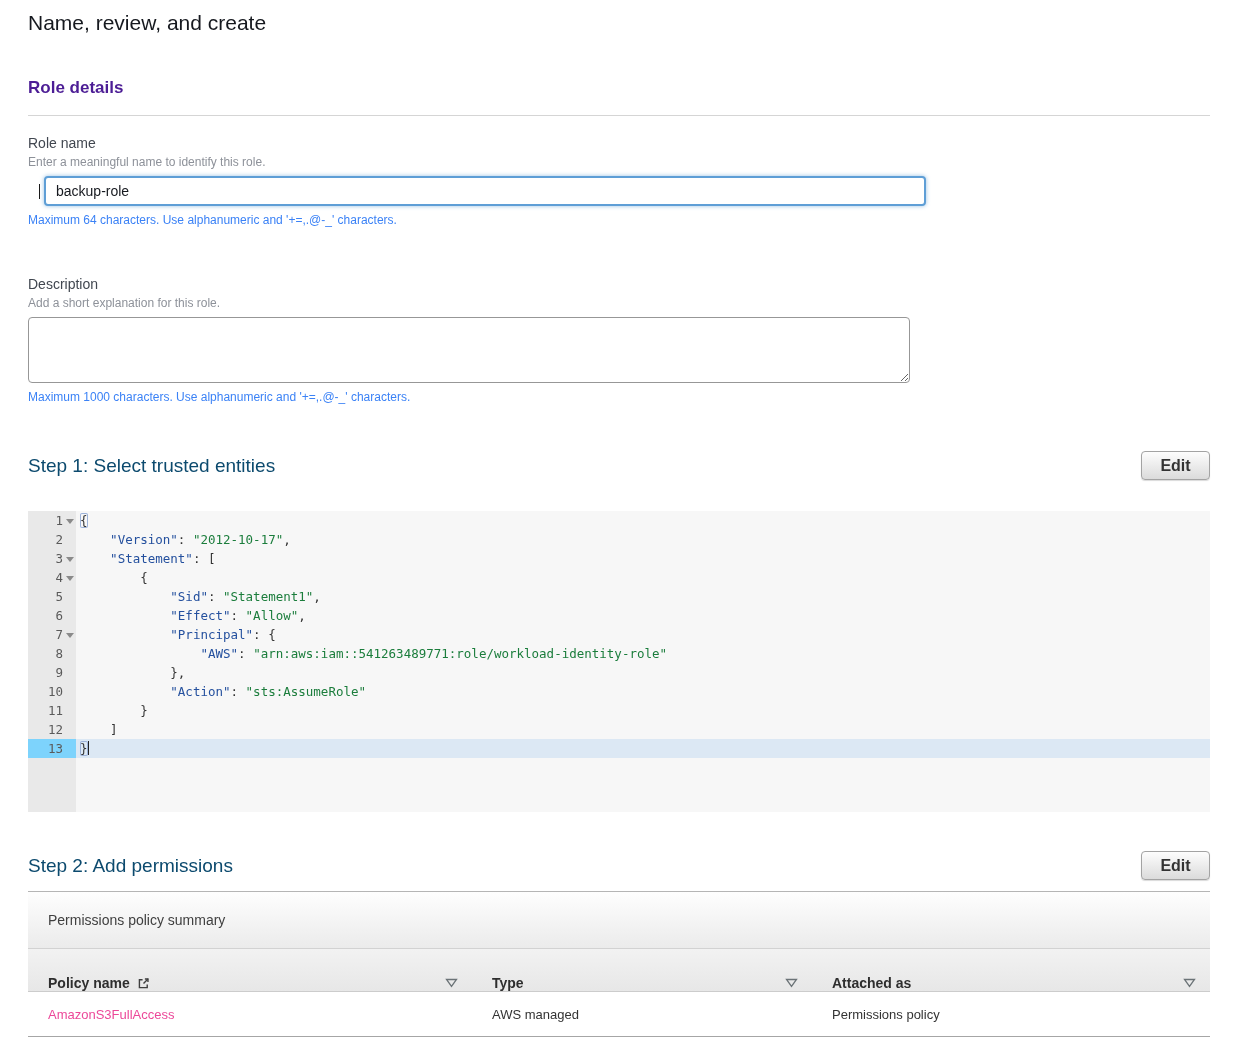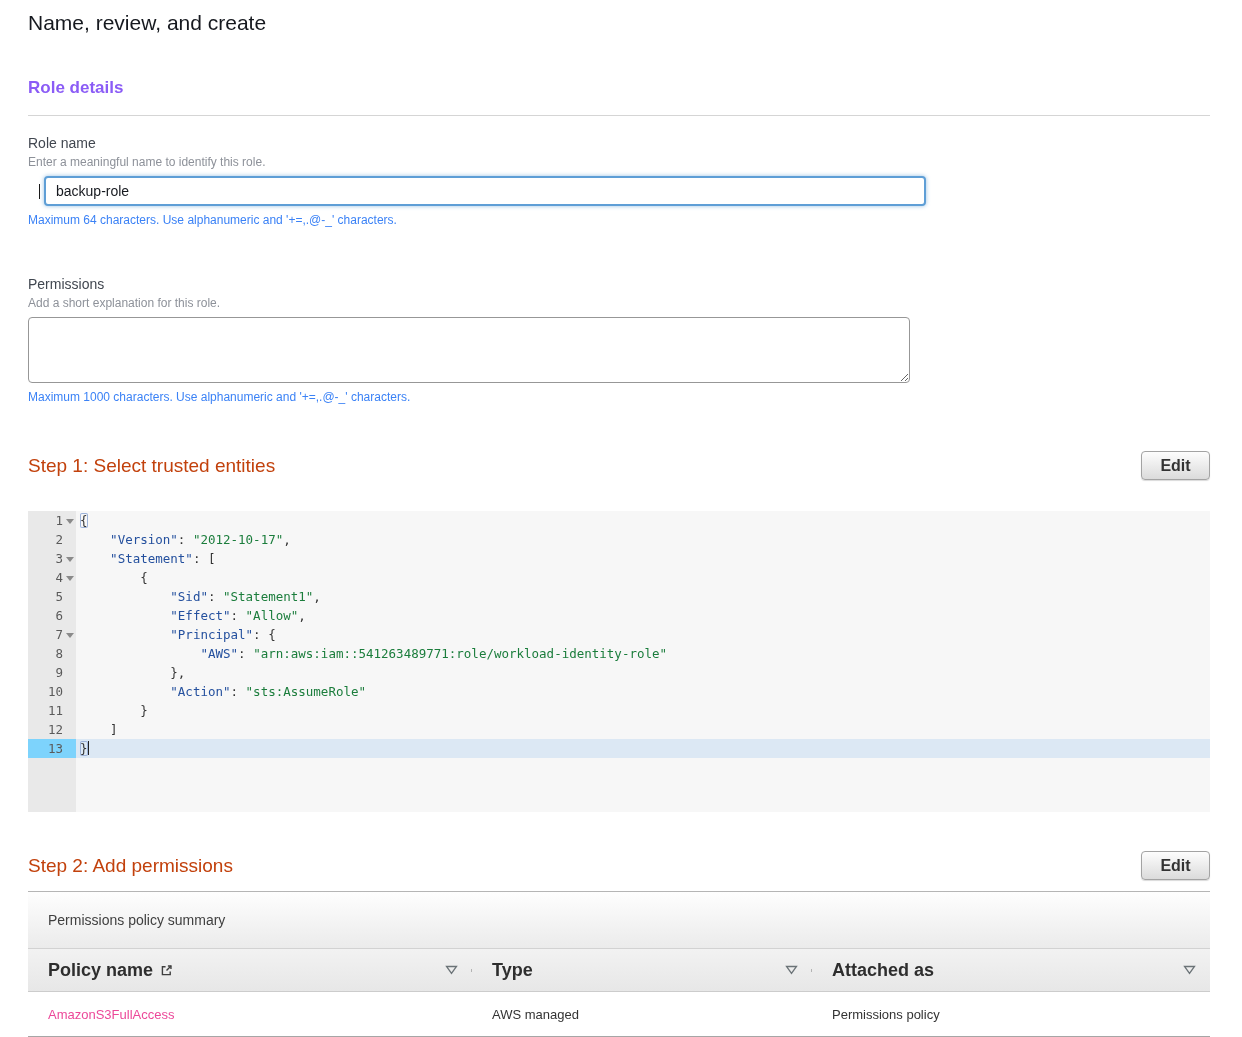--- a/index.html
+++ b/index.html
@@ -5,21 +5,21 @@
   * { box-sizing: border-box; }
   html,body { margin:0; padding:0; }
   body {
     width:1242px; height:1037px; overflow:hidden;
     background:#fff; color:#333;
     font-family:"Liberation Sans", sans-serif;
   }
   .container { margin-left:28px; width:1182px; }
 
   .page-title { font-size:21px; font-weight:400; color:#16191f; margin:10px 0 0; line-height:1.2; }
-  .section-title { font-size:17px; font-weight:700; color:#8b5cf6; margin:43px 0 12px; }
+  .section-title { font-size:17px; font-weight:700; color:#4c1d95; margin:43px 0 12px; }
   .divider { border:none; border-top:1px solid #d5d5d5; margin:17px 0 0; }
 
   .field-label { margin-top:19px; font-size:14px; color:#414750; }
   .field-help  { margin-top:4px; font-size:12px; color:#8d9199; }
   .constraint  { margin-top:7px; font-size:12px; color:#3b82f6; }
 
   .input-wrap { position:relative; width:882px; margin-top:7px;padding-left:16px; }
   .text-input {
     width:882px; height:30px; padding:0 10px; font-size:14px; color:#16191f;
     font-family:"Liberation Sans", sans-serif;
@@ -31,21 +31,21 @@
   .desc-label { margin-top:49px; }
   .textarea {
     display:block; margin-top:7px; width:882px; height:66px; padding:6px 10px;
     font-size:14px; font-family:"Liberation Sans", sans-serif; color:#16191f;
     border:1px solid #979797; border-radius:4px; resize:both; outline:none;
   }
 
   .step-header { display:flex; justify-content:space-between; align-items:center; }
   .step-header-1 { margin-top:47px; }
   .step-header-2 { margin-top:39px; }
-  .step-title { font-size:19px; font-weight:400; color:#c2410c; margin:0; }
+  .step-title { font-size:19px; font-weight:400; color:#0c4a6e; margin:0; }
   .btn-edit {
     height:29px; min-width:69px; padding:0 15px;
     font-size:16px; font-weight:700; color:#333;
     font-family:"Liberation Sans", sans-serif;
     background:linear-gradient(#fdfdfd,#dbdbdb);
     border:1px solid #a3a3a3; border-radius:4px;
     box-shadow:0 1px 1px rgba(0,0,0,.15);
     cursor:pointer;
   }
 
@@ -80,24 +80,24 @@
 
   
   .panel { margin-top:11px; border-top:1px solid #b5b5b5; }
   .panel-header {
     height:57px; display:flex; align-items:center; padding-left:20px;
     background:linear-gradient(#fefefe,#ebebeb);
     border-bottom:1px solid #d2d2d2;
     font-size:14px; color:#3f3f3f;
   }
   .thead {
-    display:flex; height:43px; align-items:center;
+    display:flex; height:43px; align-items:flex-end;
     background:linear-gradient(#f2f2f2,#e7e7e7);
     border-bottom:1px solid #ccc;
-    font-weight:700; font-size:18px; color:#2e2e2e;
+    font-weight:700; font-size:14px; color:#2e2e2e;
   }
   .th { display:flex; align-items:center; padding:0 14px 0 20px; position:relative; }
   .th:not(:last-child)::after {
     content:""; position:absolute; right:0; top:9px; bottom:9px; width:1px; background:#b3b3b3;
   }
   .col-1 { width:444px; flex:0 0 444px; }
   .col-2 { width:340px; flex:0 0 340px; }
   .col-3 { flex:1; }
   .th .spacer { flex:1; }
   .ext-icon { margin-left:7px; display:inline-flex; }
@@ -117,21 +117,21 @@
   <hr class="divider">
 
   <div class="field-label">Role name</div>
   <div class="field-help">Enter a meaningful name to identify this role.</div>
   <div class="input-wrap">
     <input class="text-input" type="text" value="backup-role" style="">
     <span class="input-caret"></span>
   </div>
   <div class="constraint">Maximum 64 characters. Use alphanumeric and '+=,.@-_' characters.</div>
 
-  <div class="field-label desc-label">Permissions</div>
+  <div class="field-label desc-label">Description</div>
   <div class="field-help">Add a short explanation for this role.</div>
   <textarea class="textarea" style=""></textarea>
   <div class="constraint">Maximum 1000 characters. Use alphanumeric and '+=,.@-_' characters.</div>
 
   <div class="step-header step-header-1">
     <h3 class="step-title">Step 1: Select trusted entities</h3>
     <button class="btn-edit">Edit</button>
   </div>
 
   <div class="editor">

